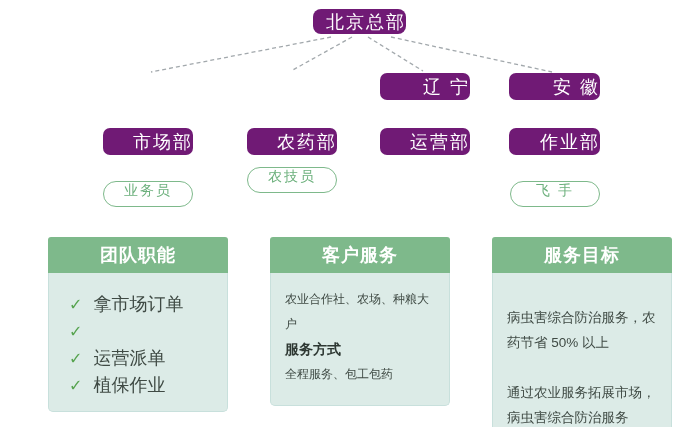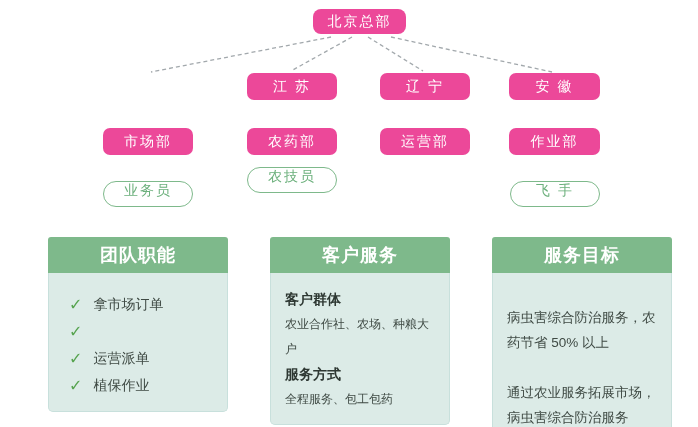--- a/index.html
+++ b/index.html
@@ -3,23 +3,23 @@
 <meta charset="utf-8">
 <style>
   html,body{margin:0;padding:0;background:#ffffff;}
   body{font-family:"Liberation Sans","DejaVu Sans",sans-serif;}
   .stage{position:relative;width:698px;height:427px;background:#ffffff;overflow:hidden;}
 
   .connectors{position:absolute;left:0;top:0;width:698px;height:427px;pointer-events:none;}
 
   .node{
     position:absolute;height:27px;border-radius:7px;
-    background:#ec4899;color:#ffffff;
-    display:flex;align-items:center;justify-content:center;
-    font-size:14px;letter-spacing:2px;
+    background:#701a75;color:#ffffff;
+    display:flex;align-items:center;justify-content:flex-end;
+    font-size:18px;letter-spacing:2px;
   }
   .node.root{height:25px;border-radius:8px;}
   .node-outline{
     position:absolute;height:26px;border-radius:13px;
     background:#ffffff;border:1.5px solid #7eb98b;color:#6cb07c;
     display:flex;align-items:flex-start;justify-content:center;
     font-size:14px;letter-spacing:2px;box-sizing:border-box;
   }
 
   .card{position:absolute;width:180px;top:237px;}
@@ -31,21 +31,21 @@
   }
   .card-body{
     background:#dcebe7;border:1px solid #c8e0dc;border-top:none;
     border-radius:0 0 5px 5px;
     min-height:133px;box-sizing:border-box;
     padding:14px 14px 12px 14px;
     color:#3f4a44;font-size:13.5px;line-height:25px;
   }
   .check-row{display:flex;align-items:center;gap:11px;padding:1px 0 1px 6px;}
   .check-mark{color:#55a34e;font-size:16px;font-weight:bold;line-height:25px;}
-  .check-text{font-size:14px;color:#3f4a44;}
+  .check-text{font-size:18px;color:#3f4a44;}
   .sec-head{font-weight:bold;color:#2e3833;font-size:14px;line-height:25px;}
   .sec-text{font-size:12px;line-height:25px;}
   .para{margin:16px 0 25px 0;line-height:25px;}
   .para:last-child{margin-bottom:0;}
 </style>
 </head>
 <body>
 
 <div class="stage">
 
@@ -55,23 +55,20 @@
       <line x1="352" y1="37" x2="291" y2="71"></line>
       <line x1="368" y1="37" x2="423" y2="71"></line>
       <line x1="391" y1="37" x2="552" y2="72"></line>
     </g>
   </svg>
 
   <div class="node root" style="left:313px;top:9px;width:93px;">
     <span>北京总部</span>
   </div>
 
-  <div class="node" style="left:247px;top:73px;width:90px;">
-    <span>江 苏</span>
-  </div>
   <div class="node" style="left:380px;top:73px;width:90px;">
     <span>辽 宁</span>
   </div>
   <div class="node" style="left:509px;top:73px;width:91px;">
     <span>安 徽</span>
   </div>
 
   <div class="node" style="left:103px;top:128px;width:90px;">
     <span>市场部</span>
   </div>
@@ -116,21 +113,20 @@
         <span class="check-text">植保作业</span>
       </div>
     </div>
   </div>
 
   <div class="card" style="left:270px;">
     <div class="card-header">
       <span>客户服务</span>
     </div>
     <div class="card-body">
-      <div class="sec-head">客户群体</div>
       <div class="sec-text">农业合作社、农场、种粮大户</div>
       <div class="sec-head">服务方式</div>
       <div class="sec-text">全程服务、包工包药</div>
     </div>
   </div>
 
   <div class="card" style="left:492px;">
     <div class="card-header">
       <span>服务目标</span>
     </div>

